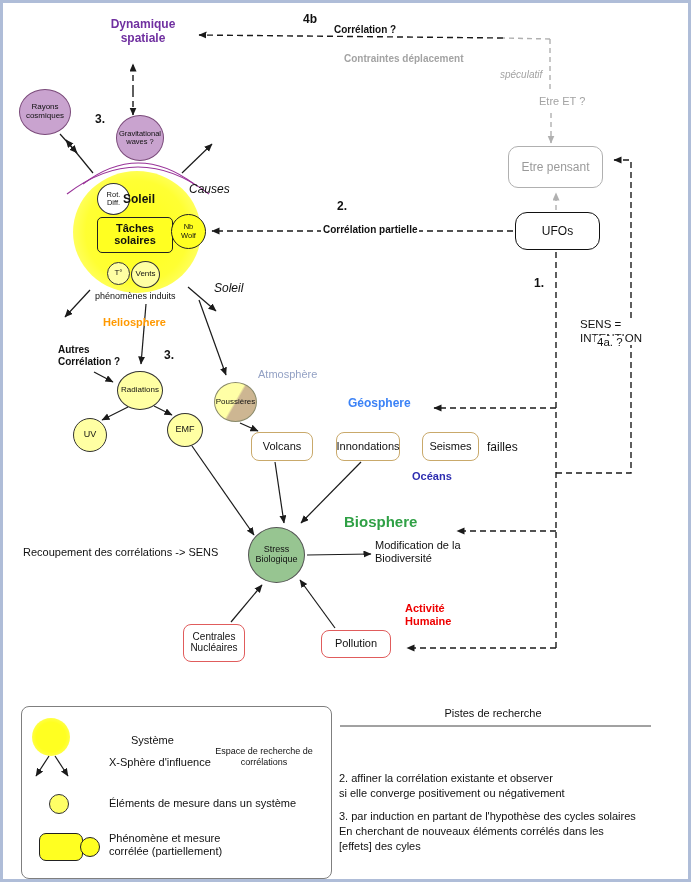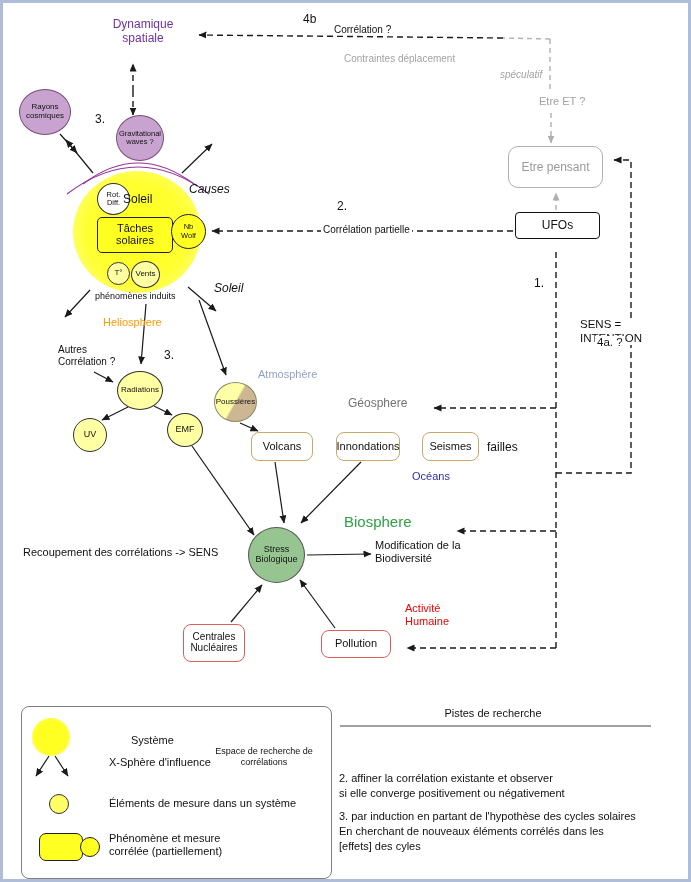--- a/index.html
+++ b/index.html
@@ -4,21 +4,21 @@
 <style>
   * { margin:0; padding:0; box-sizing:border-box; }
   body { background:#fff; font-family:"Liberation Sans", sans-serif; }
   .page { position:relative; width:691px; height:882px; background:#fff;
           border:3px solid #afbdd8; overflow:hidden; }
   .wires { position:absolute; left:0; top:0; z-index:5; pointer-events:none; }
   .lbl  { position:absolute; z-index:10; white-space:pre-line; line-height:1.18; color:#111; }
   .shape{ position:absolute; z-index:2; display:flex; align-items:center; justify-content:center;
           text-align:center; white-space:pre-line; line-height:1.08; color:#111;border-radius:8px; }
   .circ { border-radius:50%; }
-  .bold { font-weight:normal; }
+  .bold { font-weight:bold; }
   .it   { font-style:italic; }
   .bgw  { background:#fff; padding:0 2px; }
   .gray { color:#a3a3a3; }
   .sun-fill { background:radial-gradient(circle, #ffff1a 0%, #ffff33 58%, #ffff7d 84%, #ffffd9 100%); }
   .plum { background:#c9a3cf; border:1px solid #7a4a7a; }
   .pale { background:#ffffa3; border:1px solid #333; }
   .bright { background:#ffff21; border:1.5px solid #222; }
   .okbox { background:#fff; border:1px solid #c9a96b; }
   .redbox { background:#fff; border:1px solid #e05c5c; }
 </style>
@@ -46,21 +46,21 @@
   <div class="shape circ pale" style="left:164px;top:410px;width:36px;height:34px;font-size:9px">EMF</div>
   <div class="shape okbox" style="left:248px;top:429px;width:62px;height:29px;font-size:11px">Volcans</div>
   <div class="shape okbox" style="left:333px;top:429px;width:64px;height:29px;font-size:11px">Innondations</div>
   <div class="shape okbox" style="left:419px;top:429px;width:57px;height:29px;font-size:11px">Seismes</div>
   <div class="shape circ" style="left:245px;top:524px;width:57px;height:56px;background:#97c591;border:1px solid #555;font-size:9px">Stress
 Biologique</div>
   <div class="shape redbox" style="left:180px;top:621px;width:62px;height:38px;font-size:10px">Centrales
 Nucléaires</div>
   <div class="shape redbox" style="left:318px;top:627px;width:70px;height:28px;font-size:11px">Pollution</div>
   <div class="shape" style="left:505px;top:143px;width:95px;height:42px;border:1.5px solid #b0b0b0;border-radius:10px;color:#9a9a9a;font-size:12px">Etre pensant</div>
-  <div class="shape" style="left:512px;top:209px;width:85px;height:27px;border:1.5px solid #111;border-radius:4px;font-size:12px">UFOs</div>
+  <div class="shape" style="left:512px;top:209px;width:85px;height:38px;border:1.5px solid #111;border-radius:12px;font-size:12px">UFOs</div>
 
   <div class="shape" style="left:18px;top:703px;width:311px;height:173px;border:1px solid #7f7f7f"></div>
   <div class="shape circ" style="left:29px;top:715px;width:38px;height:38px;background:radial-gradient(circle,#ffff21 55%,#ffff70 90%,#ffffc9 100%)"></div>
   <div class="shape circ" style="left:46px;top:791px;width:20px;height:20px;background:#ffff66;border:1px solid #333"></div>
   <div class="shape bright" style="left:36px;top:830px;width:44px;height:28px;border-radius:7px"></div>
   <div class="shape circ bright" style="left:77px;top:834px;width:20px;height:20px"></div>
 
   <svg class="wires" width="691" height="882">
     <defs>
       <marker id="mb" markerWidth="9" markerHeight="8" refX="7.5" refY="3.5" orient="auto" markerUnits="userSpaceOnUse">
@@ -137,21 +137,21 @@
   <div class="lbl bold" style="left:120px;top:189px;font-size:12px">Soleil</div>
   <div class="lbl it" style="left:186px;top:179px;font-size:12px">Causes</div>
   <div class="lbl it" style="left:211px;top:278px;font-size:12px">Soleil</div>
   <div class="lbl" style="left:92px;top:288px;font-size:9px">phénomènes induits</div>
   <div class="lbl bold" style="left:100px;top:313px;font-size:11px;color:#ff9900">Heliosphere</div>
   <div class="lbl bold" style="left:55px;top:341px;font-size:10px">Autres
 Corrélation ?</div>
   <div class="lbl bold" style="left:161px;top:345px;font-size:12px">3.</div>
 
   <div class="lbl" style="left:255px;top:365px;font-size:11px;color:#93a1c4">Atmosphère</div>
-  <div class="lbl bold" style="left:345px;top:393px;font-size:12px;color:#737373">Géosphere</div>
+  <div class="lbl bold" style="left:345px;top:393px;font-size:12px;color:#3b82f6">Géosphere</div>
   <div class="lbl" style="left:484px;top:437px;font-size:12px">failles</div>
   <div class="lbl bold" style="left:409px;top:467px;font-size:11px;color:#2d2db0">Océans</div>
   <div class="lbl bold" style="left:341px;top:510px;font-size:15px;color:#2fa045">Biosphere</div>
   <div class="lbl" style="left:20px;top:543px;font-size:11px">Recoupement des corrélations -&gt; SENS</div>
   <div class="lbl" style="left:372px;top:536px;font-size:11px">Modification de la
 Biodiversité</div>
   <div class="lbl bold" style="left:402px;top:599px;font-size:11px;color:#ee0000">Activité
 Humaine</div>
 
   <div class="lbl" style="left:128px;top:731px;font-size:11px">Système</div>

